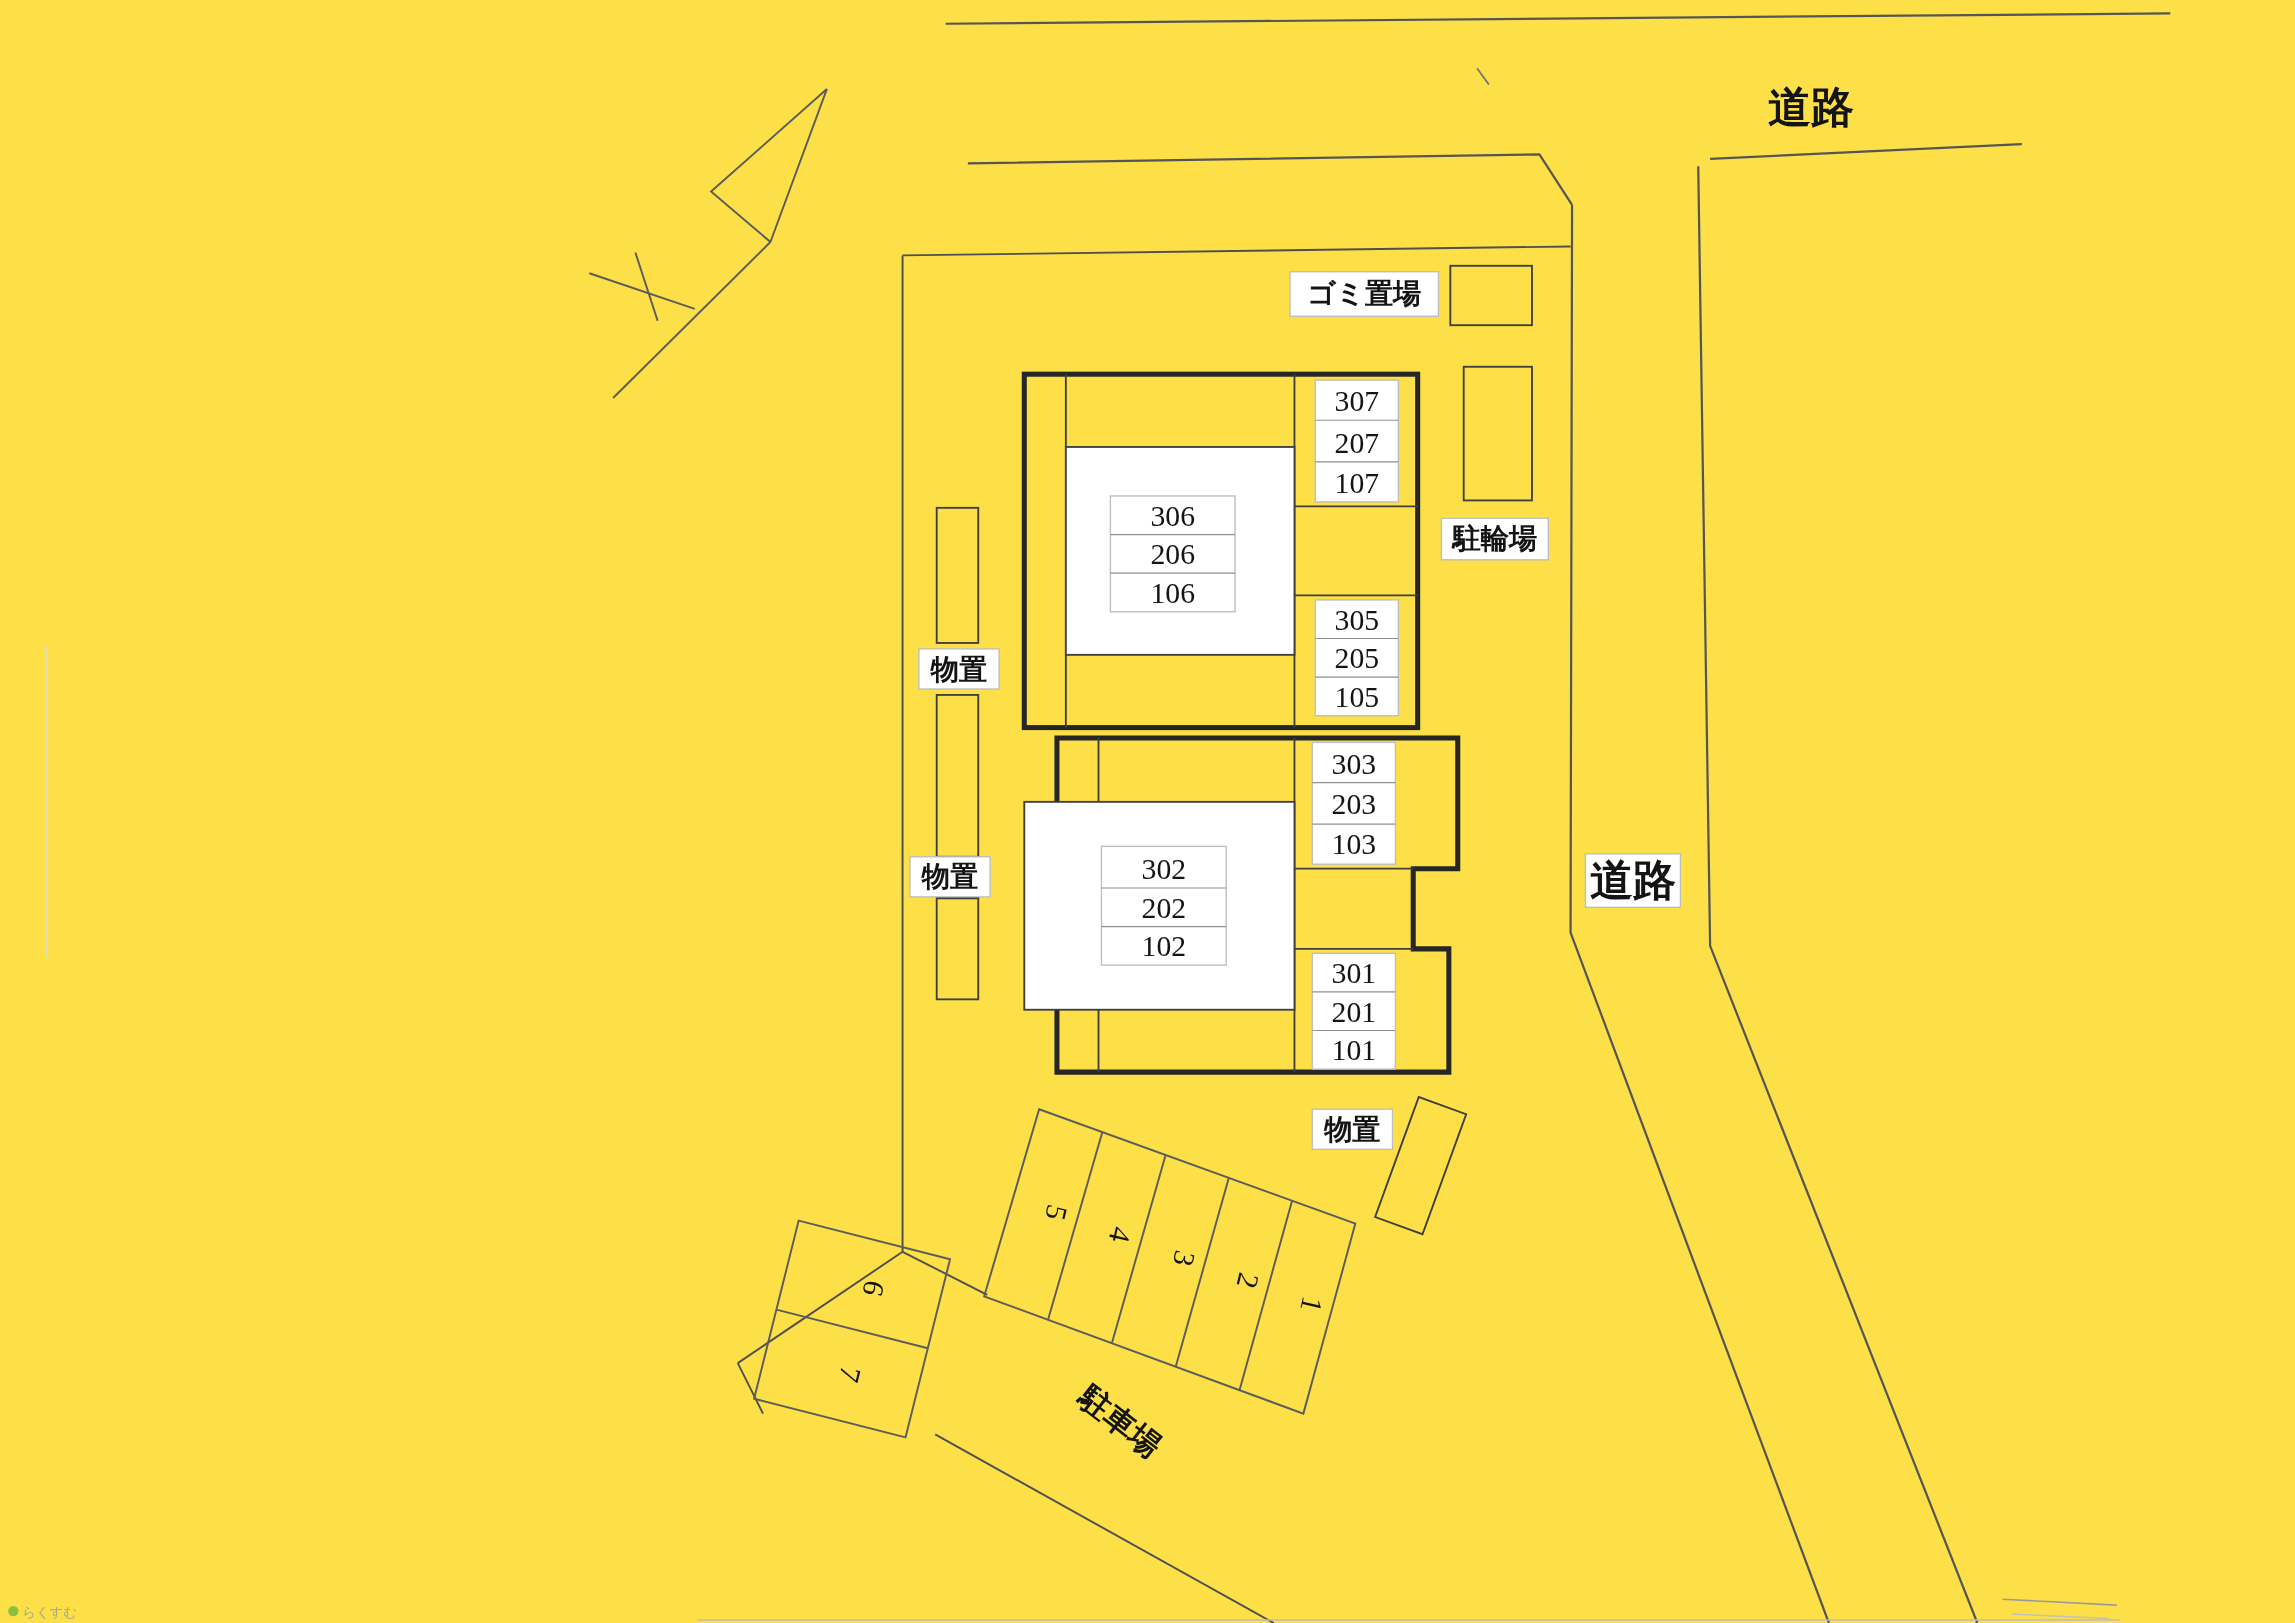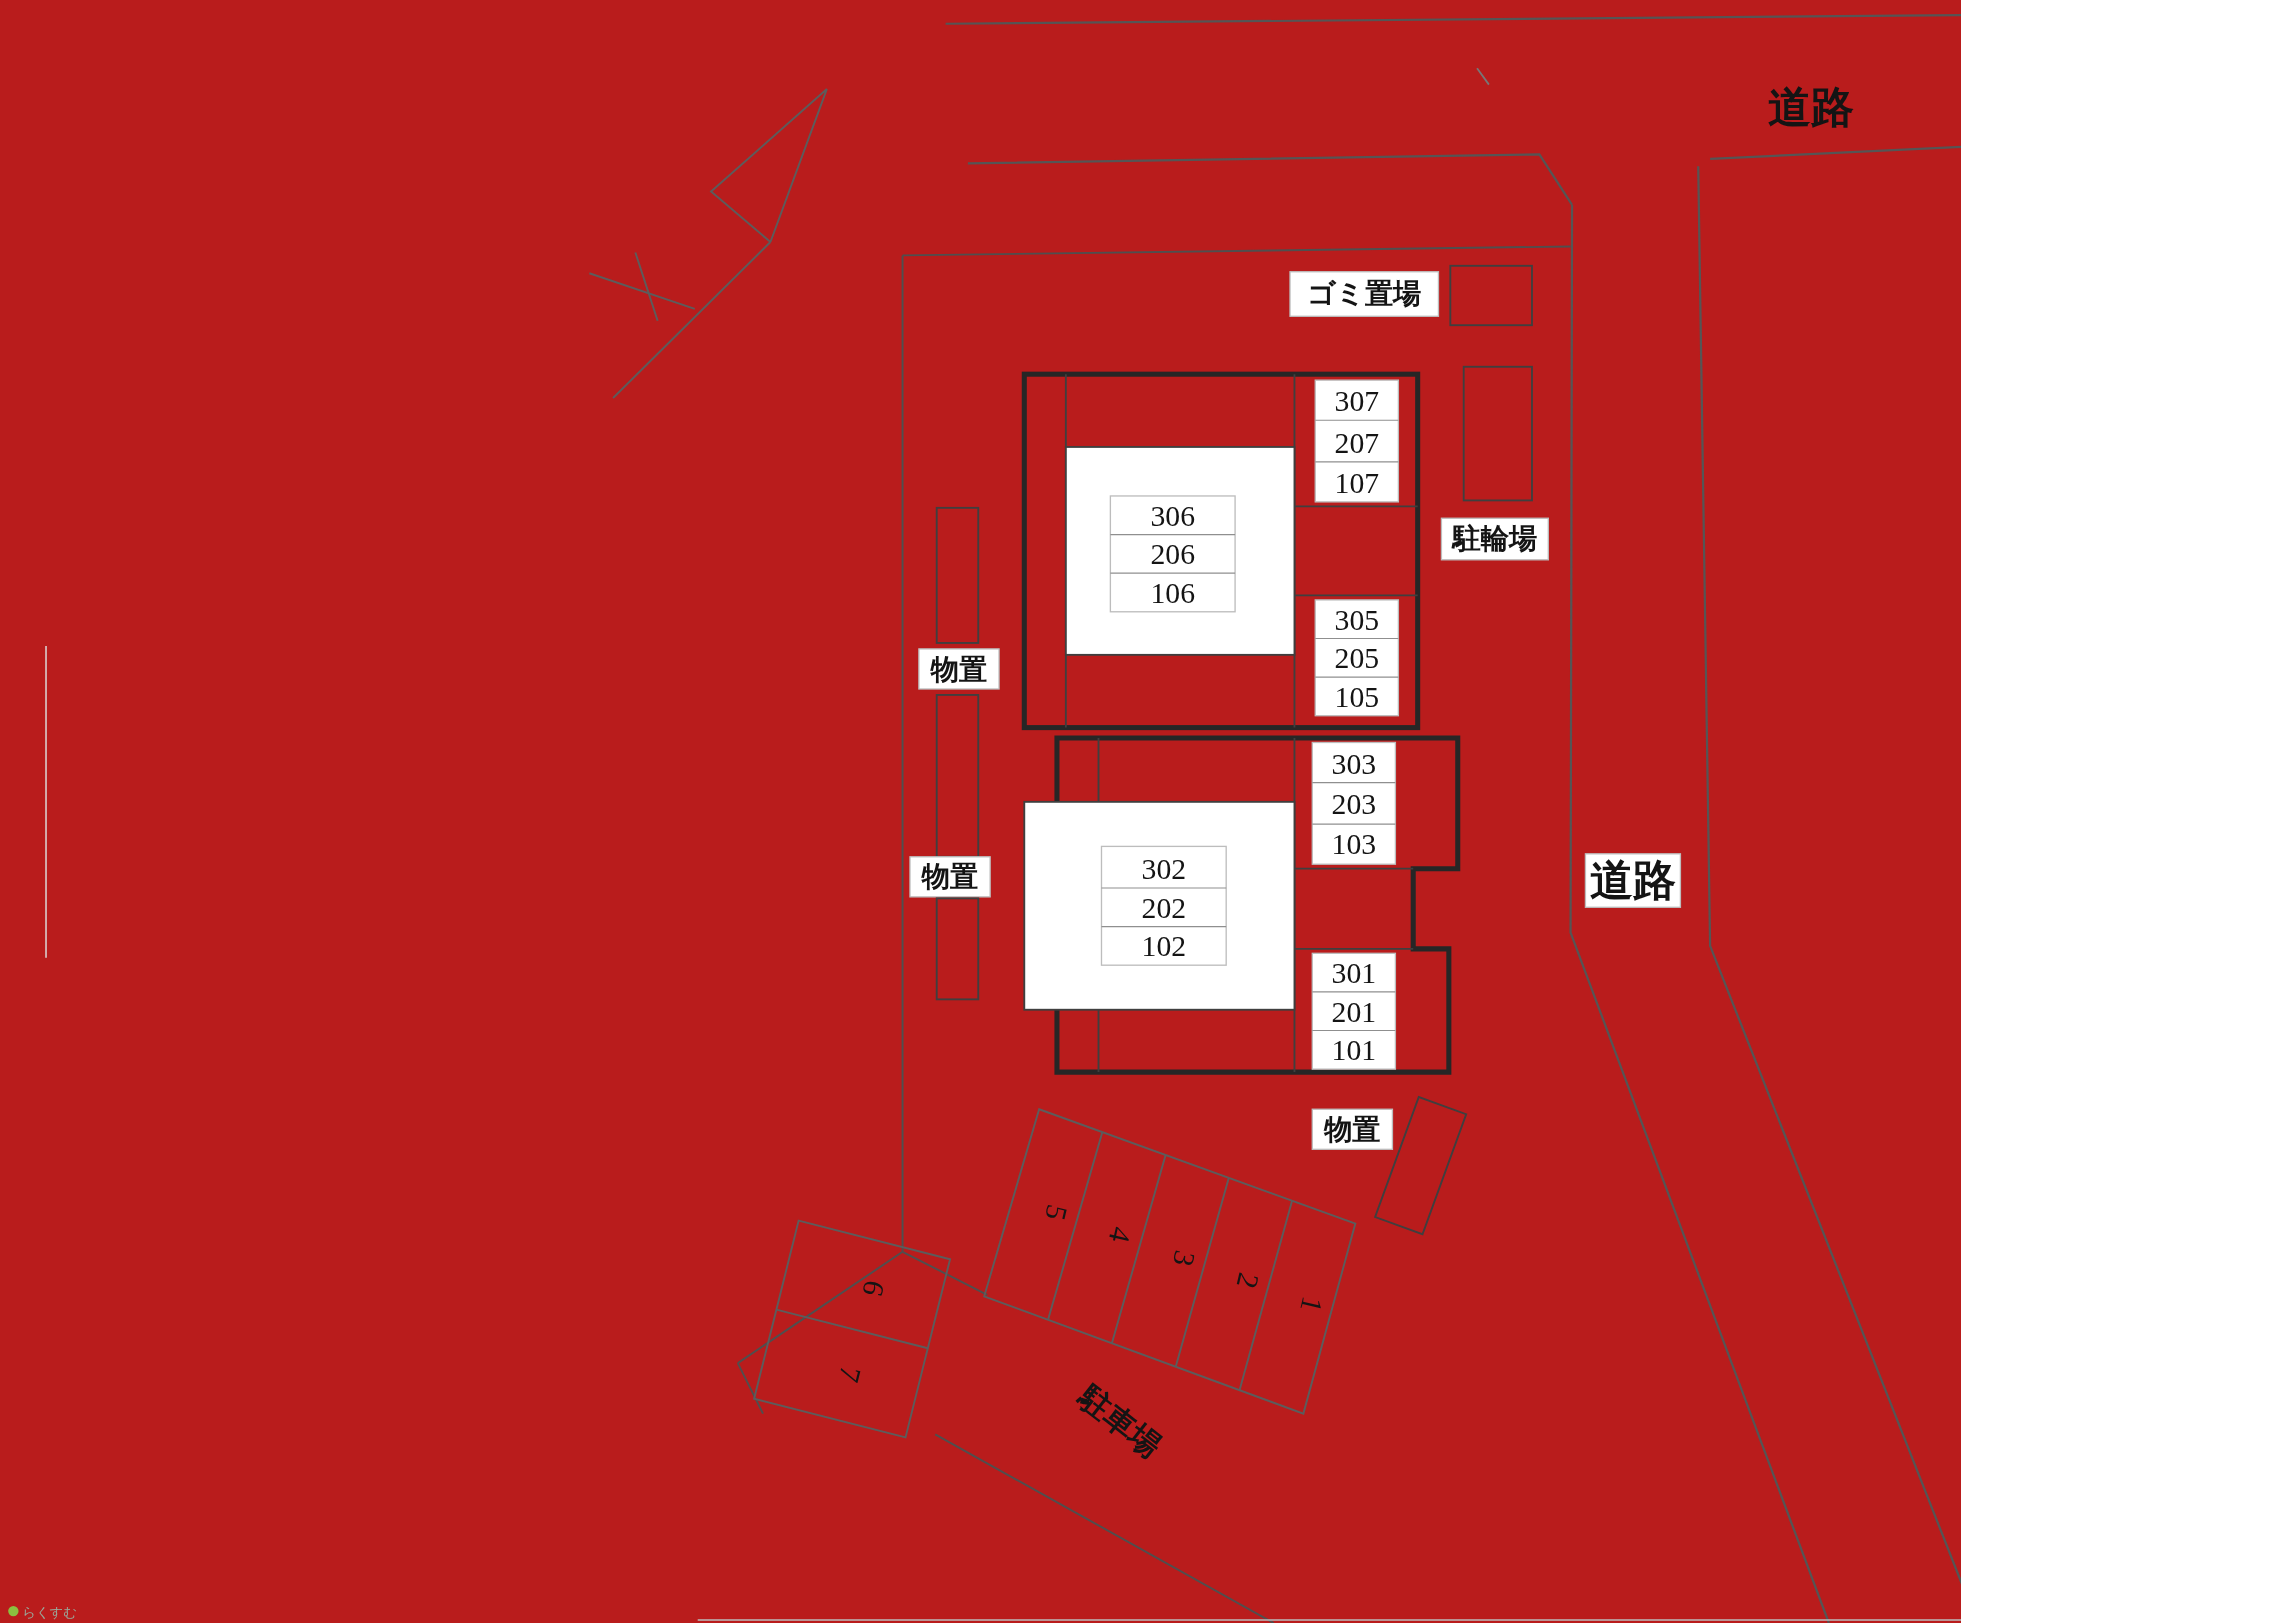--- a/index.html
+++ b/index.html
@@ -1,18 +1,18 @@
 <!DOCTYPE html>
 <html style="font-size:10.5px"><head>
 <meta charset="utf-8">
 <title>Site Plan</title>
 <style>
   *{box-sizing:border-box}
   html,body{margin:0;padding:0;background:#ffffff}
-  .page{width:1961px;height:1623px;background:#b91c1c;position:relative;overflow:hidden}
+  .page{width:2295px;height:1623px;background:#fde047;position:relative;overflow:hidden}
   svg{display:block;width:2295px;height:1623px}
   .thin{stroke:#3f3f3f;stroke-width:1.25;fill:none}
   .thick{stroke:#262626;stroke-width:3.4;fill:none}
   .road{stroke:#555555;stroke-width:1.5;fill:none}
   .bound{stroke:#4f4f4f;stroke-width:1.3;fill:none}
   .pencil{stroke:#5c5c5c;stroke-width:1.3;fill:none}
   .wbox{fill:#ffffff;stroke:#bdbdbd;stroke-width:0.9}
   .wfill{fill:#ffffff;stroke:#3f3f3f;stroke-width:1.25}
   .sep{stroke:#8f8f8f;stroke-width:0.8}
   text{fill:#141414}

